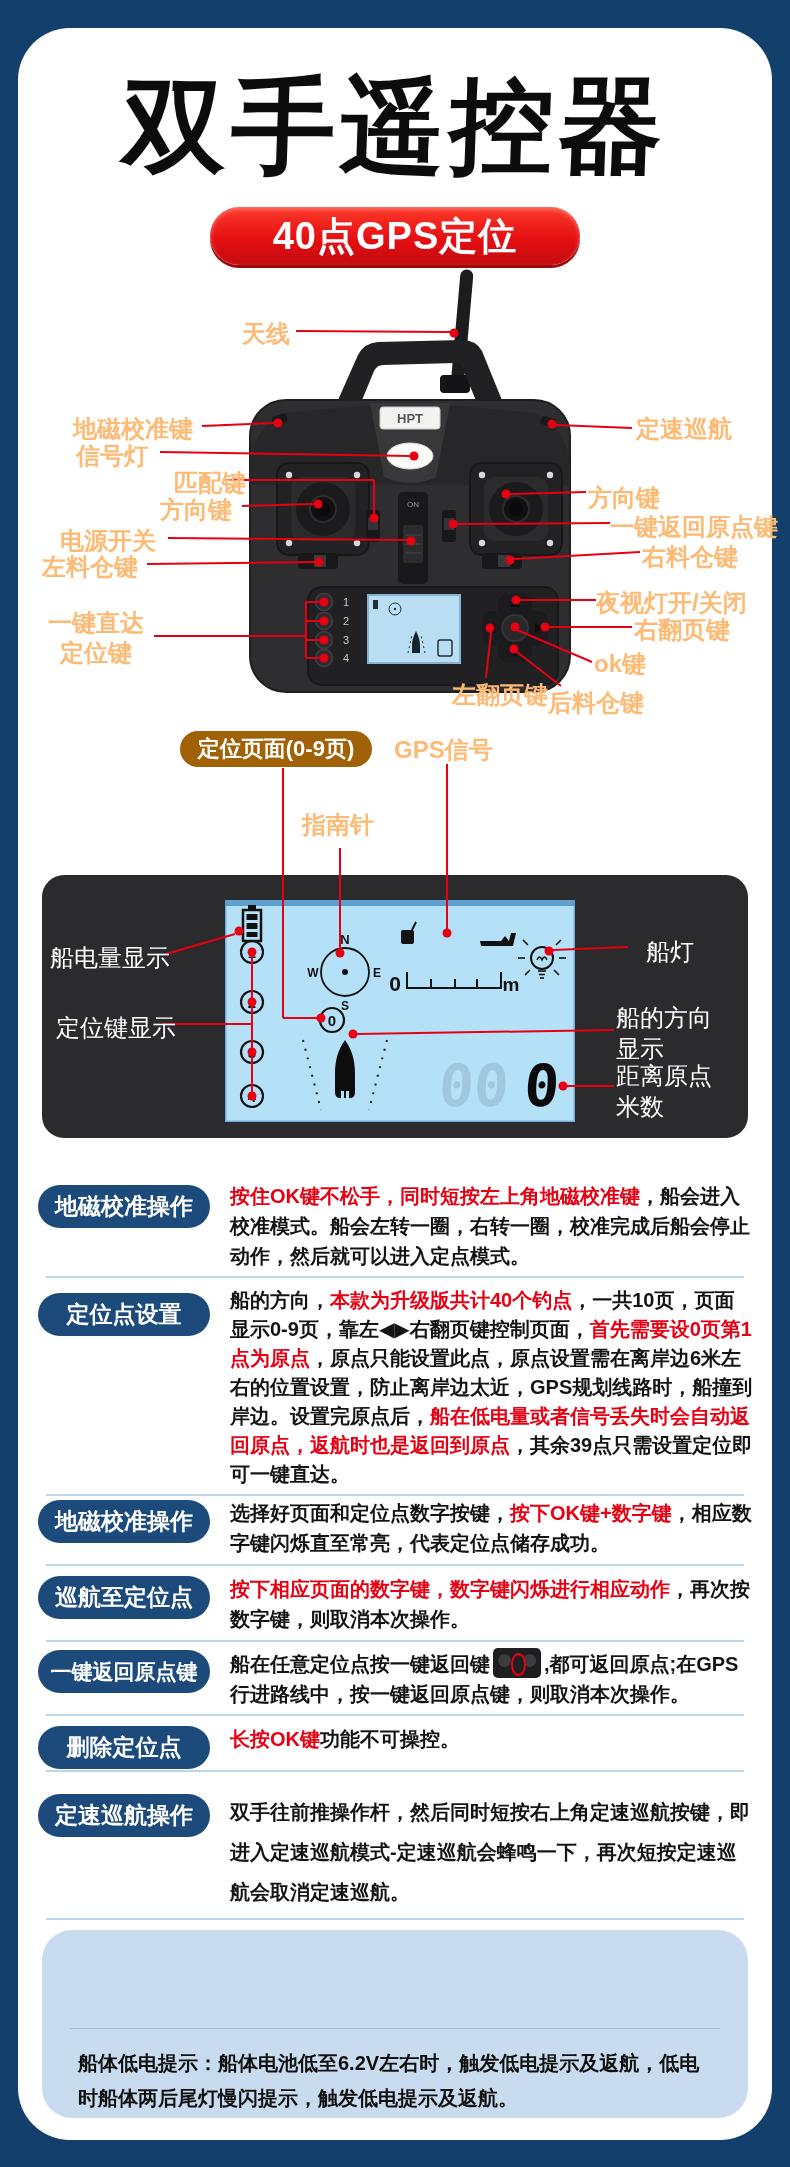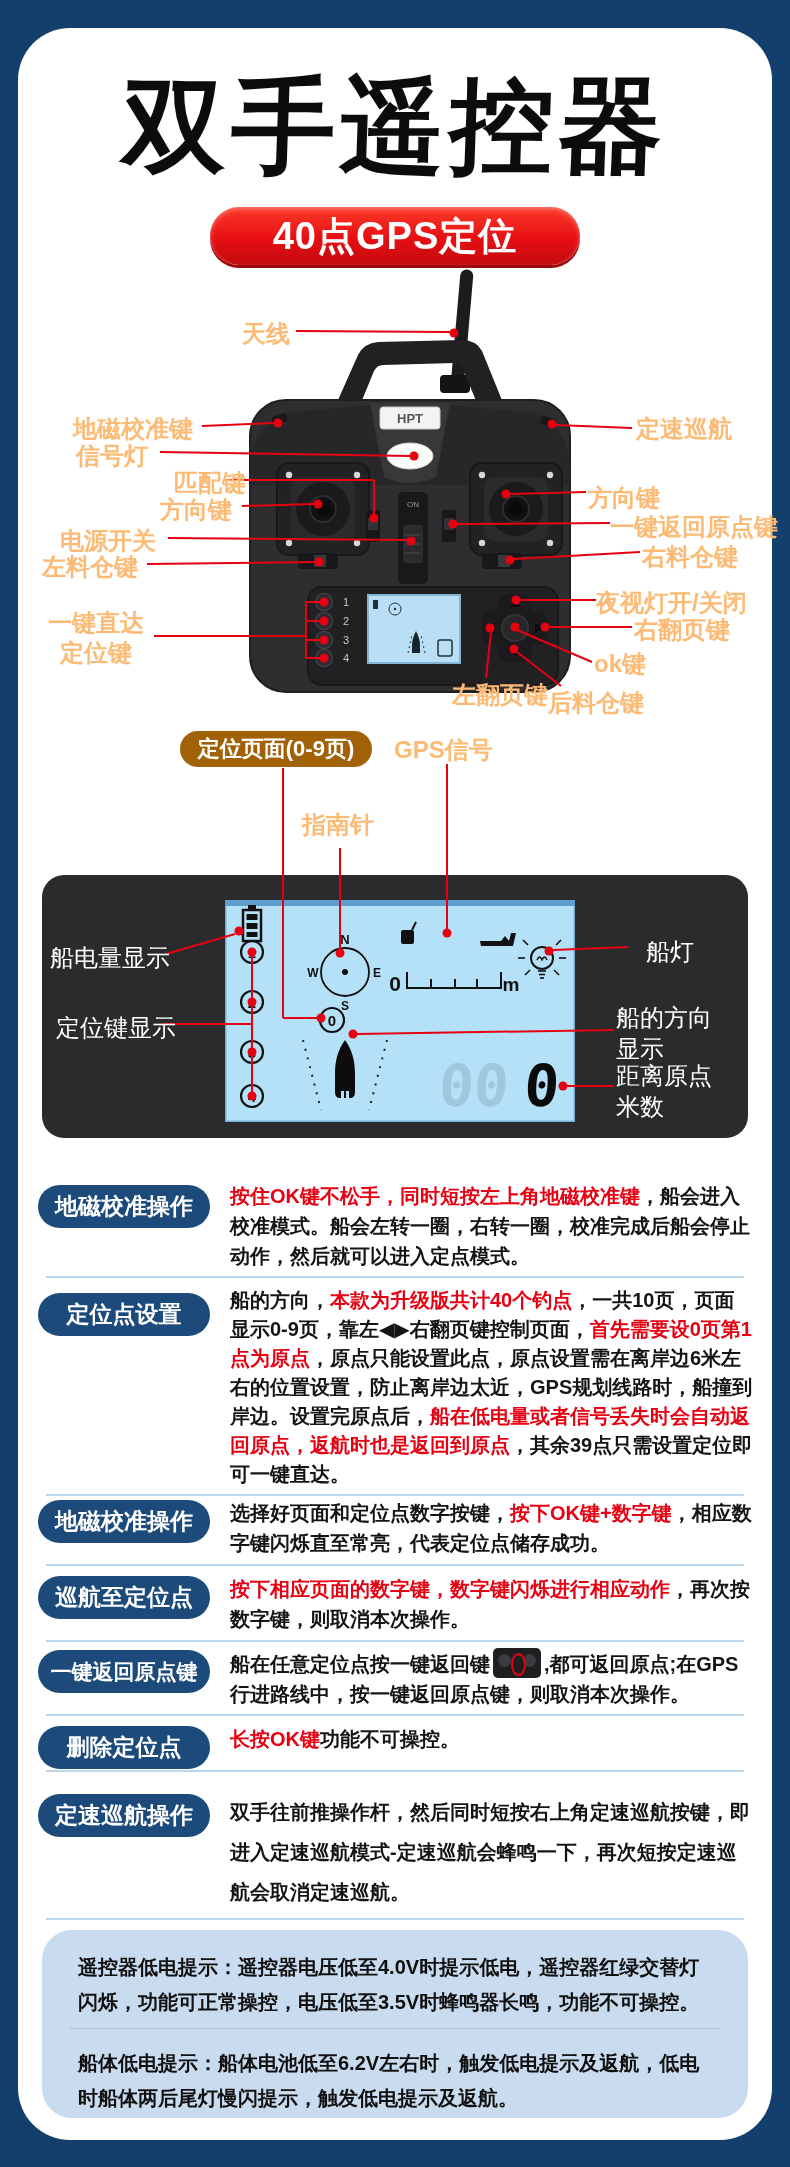--- a/index.html
+++ b/index.html
@@ -346,17 +346,16 @@
       <div class="divider" style="top: 1714px;"></div>
       <div class="section-pill" style="top: 1726px; font-size: 23px;">删除定位点</div>
       <div class="stext" style="top: 1724px; line-height: 30px;"><span class="red">长按OK键</span><span>功能不可操控。</span></div>
       <div class="divider" style="top: 1770px;"></div>
       <div class="section-pill" style="top: 1794px; font-size: 23px;">定速巡航操作</div>
       <div class="stext" style="top: 1792px; line-height: 40px;"><span>双手往前推操作杆，然后同时短按右上角定速巡航按键，即进入定速巡航模式-定速巡航会蜂鸣一下，再次短按定速巡航会取消定速巡航。</span></div>
       <div class="divider" style="top: 1918px;"></div>
     </div>
 
   <div class="abs notebox">
-    <div class="note" style="top:20px;">遥控器低电提示：遥控器电压低至4.0V时提示低电，遥控器红绿交替灯闪烁，功能可正常操控，电压低至3.5V时蜂鸣器长鸣，功能不可操控。</div>
     <div class="note-divider"></div>
     <div class="note" style="top:116px;">船体低电提示：船体电池低至6.2V左右时，触发低电提示及返航，低电时船体两后尾灯慢闪提示，触发低电提示及返航。</div>
   </div>
 </div>
 
 </body></html>

